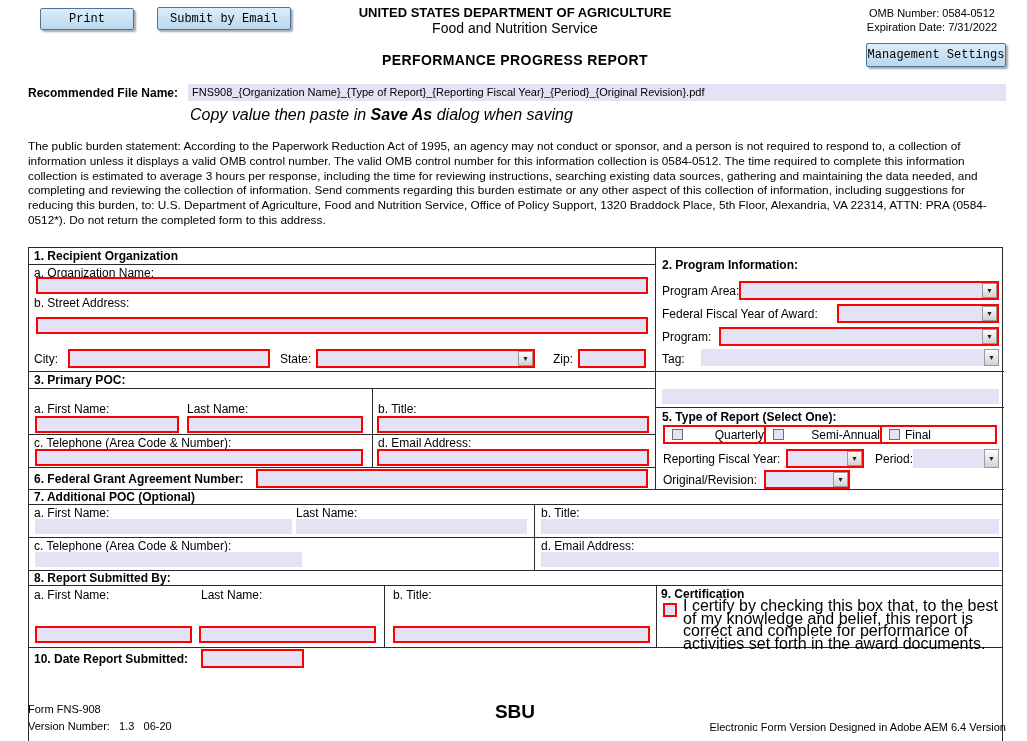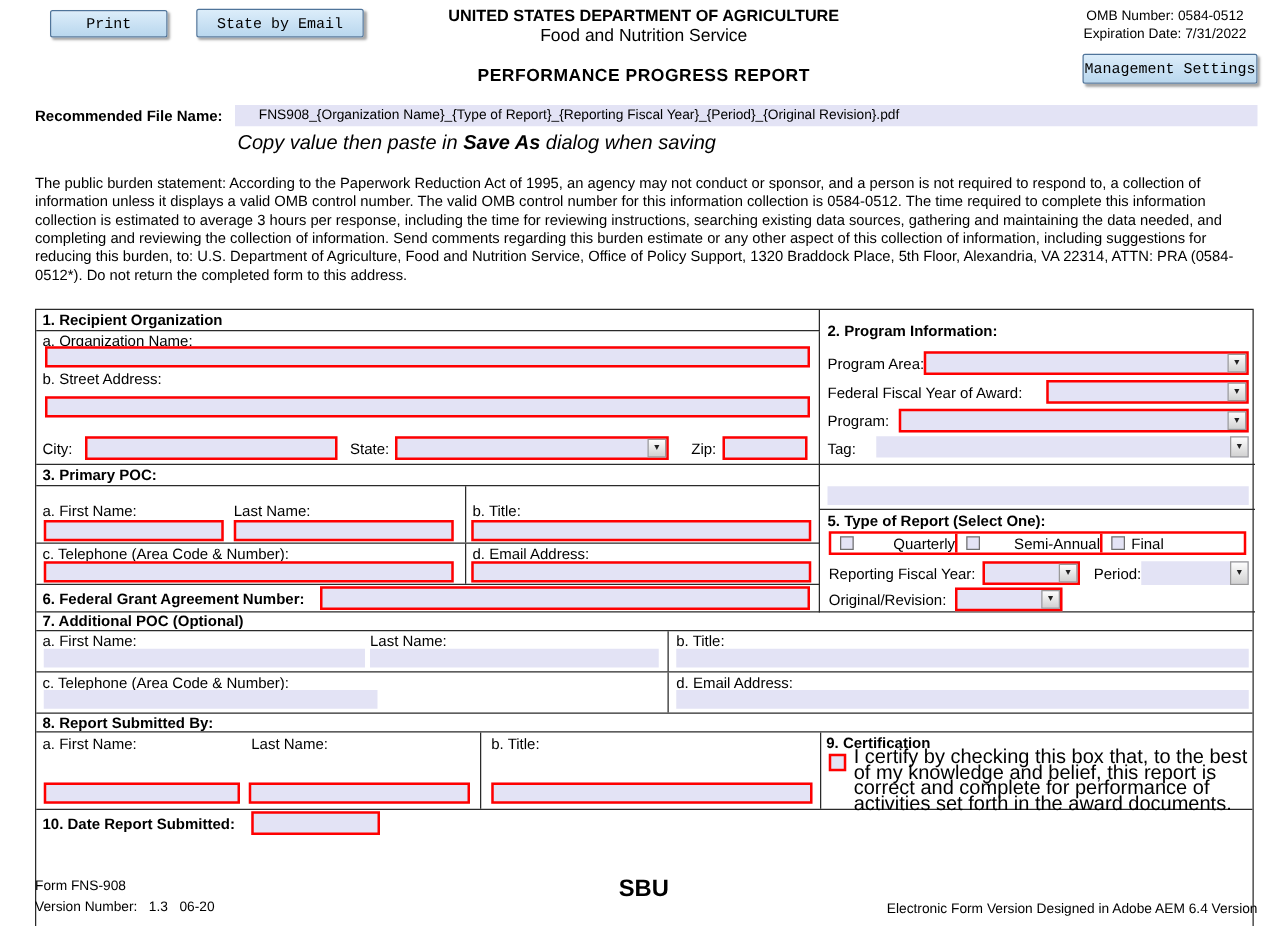--- a/index.html
+++ b/index.html
@@ -42,36 +42,36 @@
   .opt-cell .cb { position:relative; margin-left:7px; width:11px; height:11px; }
   .opt-cell .opt-lbl { font-size:12px; margin-left:5px; white-space:nowrap; }
   .opt-sep { border-right:2px solid #ff0000;justify-content:space-between; }
 </style>
 </head>
 <body>
 
 <div class="page">
 
   <button class="btn" style="left:40px;top:8px;width:94px;height:22px">Print</button>
-  <button class="btn" style="left:157px;top:7px;width:134px;height:23px">State by Email</button>
+  <button class="btn" style="left:157px;top:7px;width:134px;height:23px">Submit by Email</button>
 
   <div class="abs" style="left:280px;top:20px;width:470px;text-align:center;font-size:14px">Food and Nutrition Service</div>
   <div class="abs bold" style="left:280px;top:5px;width:470px;text-align:center;font-size:13px">UNITED STATES DEPARTMENT OF AGRICULTURE</div>
 
   <div class="abs" style="left:852px;top:6px;width:160px;text-align:center;font-size:11px;line-height:14px">
     <div>OMB Number: 0584-0512</div>
     <div>Expiration Date: 7/31/2022</div>
   </div>
 
   <div class="abs bold" style="left:300px;top:52px;width:430px;text-align:center;font-size:14px;letter-spacing:0.4px">PERFORMANCE PROGRESS REPORT</div>
 
   <button class="btn" style="left:866px;top:43px;width:140px;height:24px">Management Settings</button>
 
   <div class="lbl bold" style="left:28px;top:86px">Recommended File Name:</div>
-  <div class="abs" style="left:188px;top:84px;width:818px;height:17px;background:#e3e3f5;font-size:11px;line-height:17px;padding-left:19px">FNS908_{Organization Name}_{Type of Report}_{Reporting Fiscal Year}_{Period}_{Original Revision}.pdf</div>
+  <div class="abs" style="left:188px;top:84px;width:818px;height:17px;background:#e3e3f5;font-size:11px;line-height:17px;padding-left:4px">FNS908_{Organization Name}_{Type of Report}_{Reporting Fiscal Year}_{Period}_{Original Revision}.pdf</div>
   <div class="abs italic" style="left:190px;top:106px;font-size:16px">
     <span>Copy value then paste in </span><span class="bold">Save As</span><span> dialog when saving</span>
   </div>
 
   <div class="burden">The public burden statement: According to the Paperwork Reduction Act of 1995, an agency may not conduct or sponsor, and a person is not required to respond to, a collection of information unless it displays a valid OMB control number. The valid OMB control number for this information collection is 0584-0512. The time required to complete this information collection is estimated to average 3 hours per response, including the time for reviewing instructions, searching existing data sources, gathering and maintaining the data needed, and completing and reviewing the collection of information. Send comments regarding this burden estimate or any other aspect of this collection of information, including suggestions for reducing this burden, to: U.S. Department of Agriculture, Food and Nutrition Service, Office of Policy Support, 1320 Braddock Place, 5th Floor, Alexandria, VA 22314, ATTN: PRA (0584-0512*). Do not return the completed form to this address.</div>
 
   <div class="ftable">
 
     <div class="cell br bb" style="left:0;top:0;width:627px;height:17px">
       <div class="sec-title" style="left:5px;top:1px">1. Recipient Organization</div>

